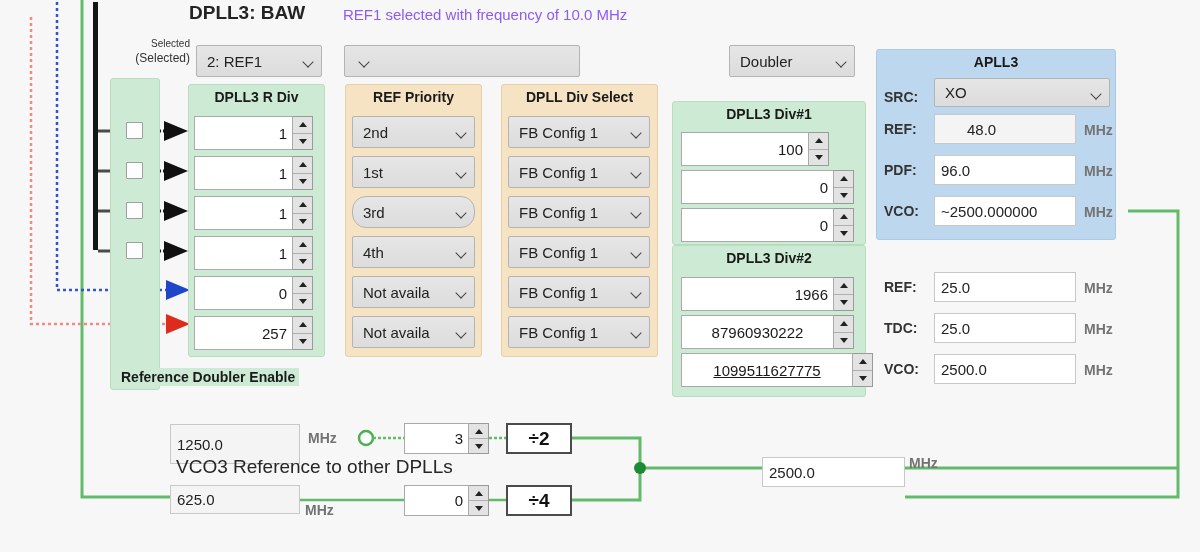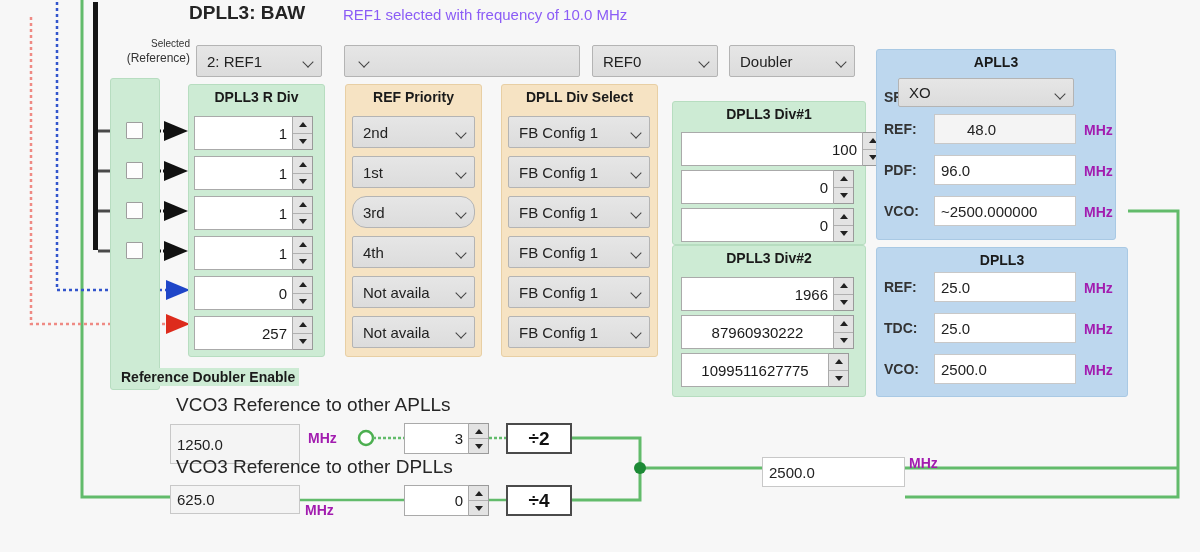--- a/index.html
+++ b/index.html
@@ -87,21 +87,21 @@
   }
 
   .divbox{
     position:absolute;box-sizing:border-box;
     background:#fff;border:2px solid #4b4b4b;
     display:flex;align-items:center;justify-content:center;
     font-size:19px;font-weight:bold;color:#111;
   }
 
   .bigtxt{font-size:19px;color:#262626;}
-  .unit{font-size:14px;font-weight:bold;color:#a21caf;}
+  .unit{font-size:14px;font-weight:bold;color:#737373;}
 
   svg.wires{position:absolute;left:0;top:0;width:1200px;height:552px;pointer-events:none;}
 </style>
 </head>
 <body>
 
 <div id="root">
 
   <svg class="wires" viewBox="0 0 1200 552">
 
@@ -145,36 +145,32 @@
 
     <path d="M31,17 L31,324 L170,324" fill="none" stroke="#ef8a84" stroke-width="2.5" stroke-dasharray="3 3"></path>
     <polygon points="166,314 190,324 166,334" fill="#dd2b1c"></polygon>
   </svg>
 
   <div class="abs hdrtitle" style="left:189px;top:2px;">DPLL3: BAW</div>
   <div class="abs hdrstatus" style="left:343px;top:6px;">REF1 selected with frequency of 10.0 MHz</div>
 
   <div class="abs" style="left:112px;top:36px;width:78px;text-align:right;line-height:15px;">
     <div class="lbl" style="font-size:10px;">Selected</div>
-    <div class="lbl" style="font-size:12px;">(Reference)</div>
+    <div class="lbl" style="font-size:12px;">(Selected)</div>
   </div>
 
   <div class="combo abs" style="left:196px;top:45px;width:126px;height:32px;">
     <span class="txt">2: REF1</span>
     <span class="chev"></span>
   </div>
 
   <div class="combo abs" style="left:344px;top:45px;width:236px;height:32px;">
     <span class="chev"></span>
   </div>
 
-  <div class="combo abs" style="left:592px;top:45px;width:126px;height:32px;">
-    <span class="txt">REF0</span>
-    <span class="chev"></span>
-  </div>
 
   <div class="combo abs" style="left:729px;top:45px;width:126px;height:32px;">
     <span class="txt">Doubler</span>
     <span class="chev"></span>
   </div>
 
   <div class="grp green" style="left:110px;top:78px;width:50px;height:312px;"></div>
   <div class="chk" style="left:126px;top:122px;"></div>
   <div class="chk" style="left:126px;top:162px;"></div>
   <div class="chk" style="left:126px;top:202px;"></div>
@@ -326,21 +322,21 @@
     </div>
 
   <div class="grp green" style="left:672px;top:101px;width:194px;height:144px;">
     <div class="grp-title">DPLL3 Div#1</div>
   </div>
   <div class="grp green" style="left:672px;top:245px;width:194px;height:152px;">
     <div class="grp-title">DPLL3 Div#2</div>
   </div>
   <div id="div1-rows">
       <div class="spinwrap" style="left: 681px; top: 132px; height: 34px;">
-        <div class="spinbox" style="width: 182px;">
+        <div class="spinbox" style="width: 128px;">
           <span>100</span>
         </div>
         <div class="spinbtns">
           <div>
             <span class="tri-up"></span>
           </div>
           <div>
             <span class="tri-dn"></span>
           </div>
         </div>
@@ -393,39 +389,39 @@
         <div class="spinbtns">
           <div>
             <span class="tri-up"></span>
           </div>
           <div>
             <span class="tri-dn"></span>
           </div>
         </div>
       </div>
       <div class="spinwrap" style="left: 681px; top: 353px; height: 34px;">
-        <div class="spinbox left" style="width: 148px;">
+        <div class="spinbox left" style="width: 172px; text-decoration: underline;">
           <span>1099511627775</span>
         </div>
         <div class="spinbtns">
           <div>
             <span class="tri-up"></span>
           </div>
           <div>
             <span class="tri-dn"></span>
           </div>
         </div>
       </div>
     </div>
 
   <div class="grp blue" style="left:876px;top:49px;width:240px;height:191px;">
     <div class="grp-title">APLL3</div>
   </div>
   <div class="abs lbl" style="left:884px;top:89px;font-weight:bold;font-size:14px;">SRC:</div>
-  <div class="combo abs" style="left:898px;top:78px;width:176px;height:29px;">
+  <div class="combo abs" style="left:934px;top:78px;width:176px;height:29px;">
     <span class="txt">XO</span>
     <span class="chev"></span>
   </div>
   <div id="apll3-rows">
       <div class="abs lbl" style="left: 884px; top: 121px; font-weight: bold; font-size: 14px;">REF:</div>
       <div class="txtbox ro" style="left: 934px; top: 114px; width: 142px; height: 30px; padding-left: 32px;">
         <span>48.0</span>
       </div>
       <div class="abs unit" style="left: 1084px; top: 122px;">MHz</div>
       <div class="abs lbl" style="left: 884px; top: 162px; font-weight: bold; font-size: 14px;">PDF:</div>
@@ -433,42 +429,38 @@
         <span>96.0</span>
       </div>
       <div class="abs unit" style="left: 1084px; top: 163px;">MHz</div>
       <div class="abs lbl" style="left: 884px; top: 203px; font-weight: bold; font-size: 14px;">VCO:</div>
       <div class="txtbox" style="left: 934px; top: 196px; width: 142px; height: 30px;">
         <span>~2500.000000</span>
       </div>
       <div class="abs unit" style="left: 1084px; top: 204px;">MHz</div>
     </div>
 
-  <div class="grp blue" style="left:876px;top:247px;width:252px;height:150px;">
-    <div class="grp-title">DPLL3</div>
-  </div>
   <div id="dpll3-rows">
       <div class="abs lbl" style="left: 884px; top: 279px; font-weight: bold; font-size: 14px;">REF:</div>
       <div class="txtbox" style="left: 934px; top: 272px; width: 142px; height: 30px;">
         <span>25.0</span>
       </div>
       <div class="abs unit" style="left: 1084px; top: 280px;">MHz</div>
       <div class="abs lbl" style="left: 884px; top: 320px; font-weight: bold; font-size: 14px;">TDC:</div>
       <div class="txtbox" style="left: 934px; top: 313px; width: 142px; height: 30px;">
         <span>25.0</span>
       </div>
       <div class="abs unit" style="left: 1084px; top: 321px;">MHz</div>
       <div class="abs lbl" style="left: 884px; top: 361px; font-weight: bold; font-size: 14px;">VCO:</div>
       <div class="txtbox" style="left: 934px; top: 354px; width: 142px; height: 30px;">
         <span>2500.0</span>
       </div>
       <div class="abs unit" style="left: 1084px; top: 362px;">MHz</div>
     </div>
 
-  <div class="abs bigtxt" style="left:176px;top:394px;">VCO3 Reference to other APLLs</div>
   <div class="txtbox ro" style="left:170px;top:424px;width:130px;height:40px;">
     <span>1250.0</span>
   </div>
   <div class="abs unit" style="left:308px;top:430px;">MHz</div>
 
   <div class="spinwrap" style="left:404px;top:423px;width:85px;height:31px;">
     <div class="spinbox" style="width:65px;">
       <span>3</span>
     </div>
     <div class="spinbtns">

